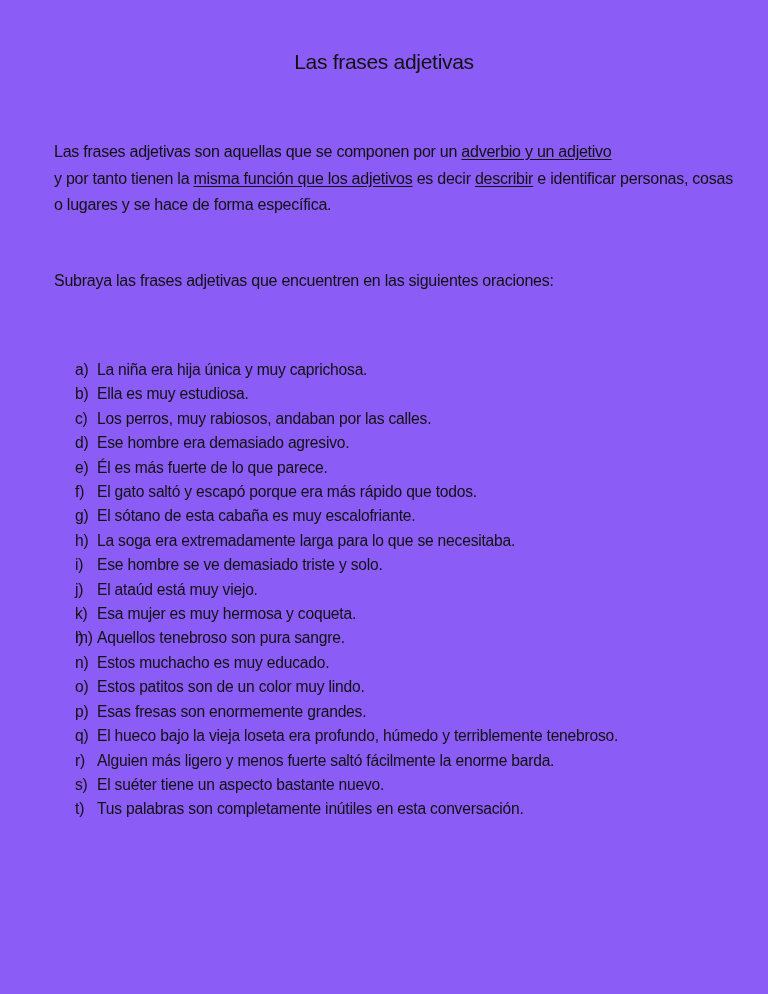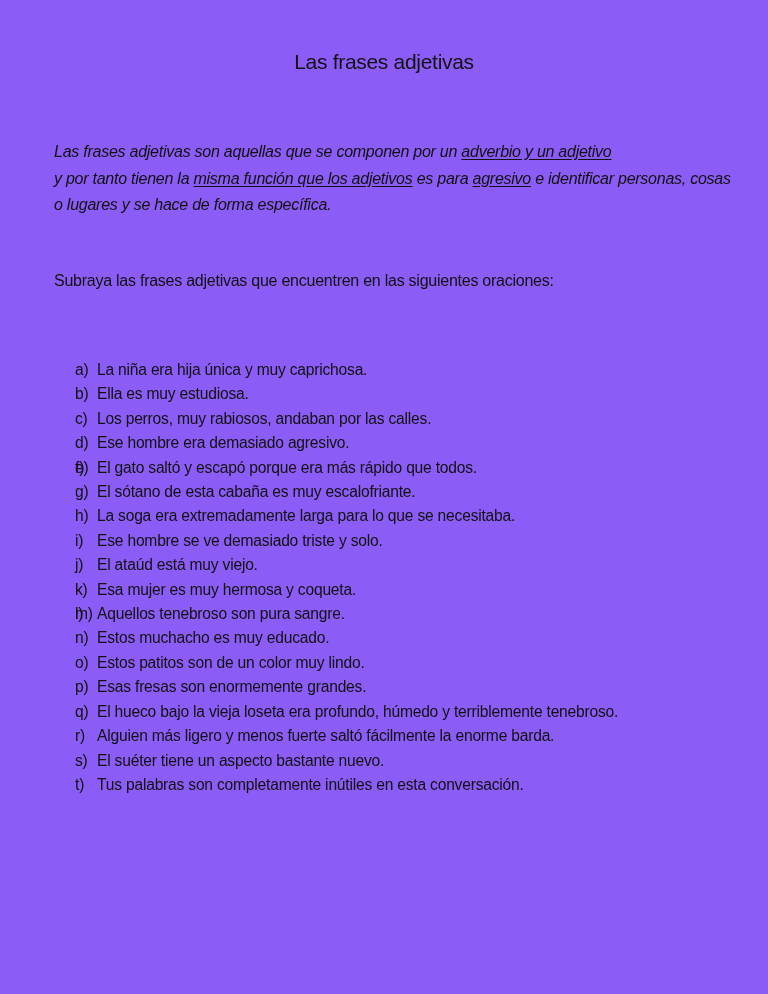--- a/index.html
+++ b/index.html
@@ -2,35 +2,35 @@
 <html><head>
   <meta charset="utf-8">
   <style>
     html, body { margin: 0; padding: 0; background: #ffffff; }
     body { width: 768px; height: 994px; position: relative; overflow: hidden;
            font-family: "Liberation Sans", "DejaVu Sans", sans-serif; color: #111; }
     .page { position: absolute; left: 0; top: 0; width: 768px; height: 994px; background: #8b5cf6; }
     .title { position: absolute; top: 50px; left: 0; width: 768px; text-align: center;
              font-size: 21px; letter-spacing: -0.3px; }
     .para { position: absolute; left: 54px; top: 139px; width: 680px;
-            font-size: 16px; line-height: 26.5px; letter-spacing: -0.25px; font-style: italic; }
+            font-size: 16px; line-height: 26.5px; letter-spacing: -0.25px; }
     .para u { text-decoration: underline; text-underline-offset: 2px; }
     .instr { position: absolute; left: 54px; top: 272px; font-size: 16px; letter-spacing: -0.25px; text-align: right; }
     .list { position: absolute; left: 0; top: 358px; width: 768px; margin: 0; padding: 0; list-style: none; }
     .item { position: relative; font-size: 15.6px; line-height: 24.4px; letter-spacing: -0.2px; }
     .item .lbl { position: absolute; left: 75px; top: 0; }
     .item .txt { display: block; margin-left: 97px; width: 580px; }
   </style>
 </head>
 <body>
 
 <div class="page">
   <div class="title">Las frases adjetivas</div>
 
-  <div class="para"><span>Las frases adjetivas son aquellas que se componen por un </span><u>adverbio y un adjetivo</u><br><span> y por tanto tienen la </span><u>misma función que los adjetivos</u><span> es para </span><u>agresivo</u><span> e identificar personas, cosas o lugares y se hace de forma específica.</span></div>
+  <div class="para"><span>Las frases adjetivas son aquellas que se componen por un </span><u>adverbio y un adjetivo</u><br><span> y por tanto tienen la </span><u>misma función que los adjetivos</u><span> es decir </span><u>describir</u><span> e identificar personas, cosas o lugares y se hace de forma específica.</span></div>
 
   <div class="instr">Subraya las frases adjetivas que encuentren en las siguientes oraciones:</div>
 
   <ol class="list" id="exercise-list">
       <li class="item">
         <span class="lbl">a)</span>
         <span class="txt">La niña era hija única y muy caprichosa.</span>
       </li>
       <li class="item">
         <span class="lbl">b)</span>
@@ -39,20 +39,21 @@
       <li class="item">
         <span class="lbl">c)</span>
         <span class="txt">Los perros, muy rabiosos, andaban por las calles.</span>
       </li>
       <li class="item">
         <span class="lbl">d)</span>
         <span class="txt">Ese hombre era demasiado agresivo.</span>
       </li>
       <li class="item">
         <span class="lbl">e)</span>
+        <span class="txt">Él es más fuerte de lo que parece.</span>
       </li>
       <li class="item">
         <span class="lbl">f)</span>
         <span class="txt">El gato saltó y escapó porque era más rápido que todos.</span>
       </li>
       <li class="item">
         <span class="lbl">g)</span>
         <span class="txt">El sótano de esta cabaña es muy escalofriante.</span>
       </li>
       <li class="item">

